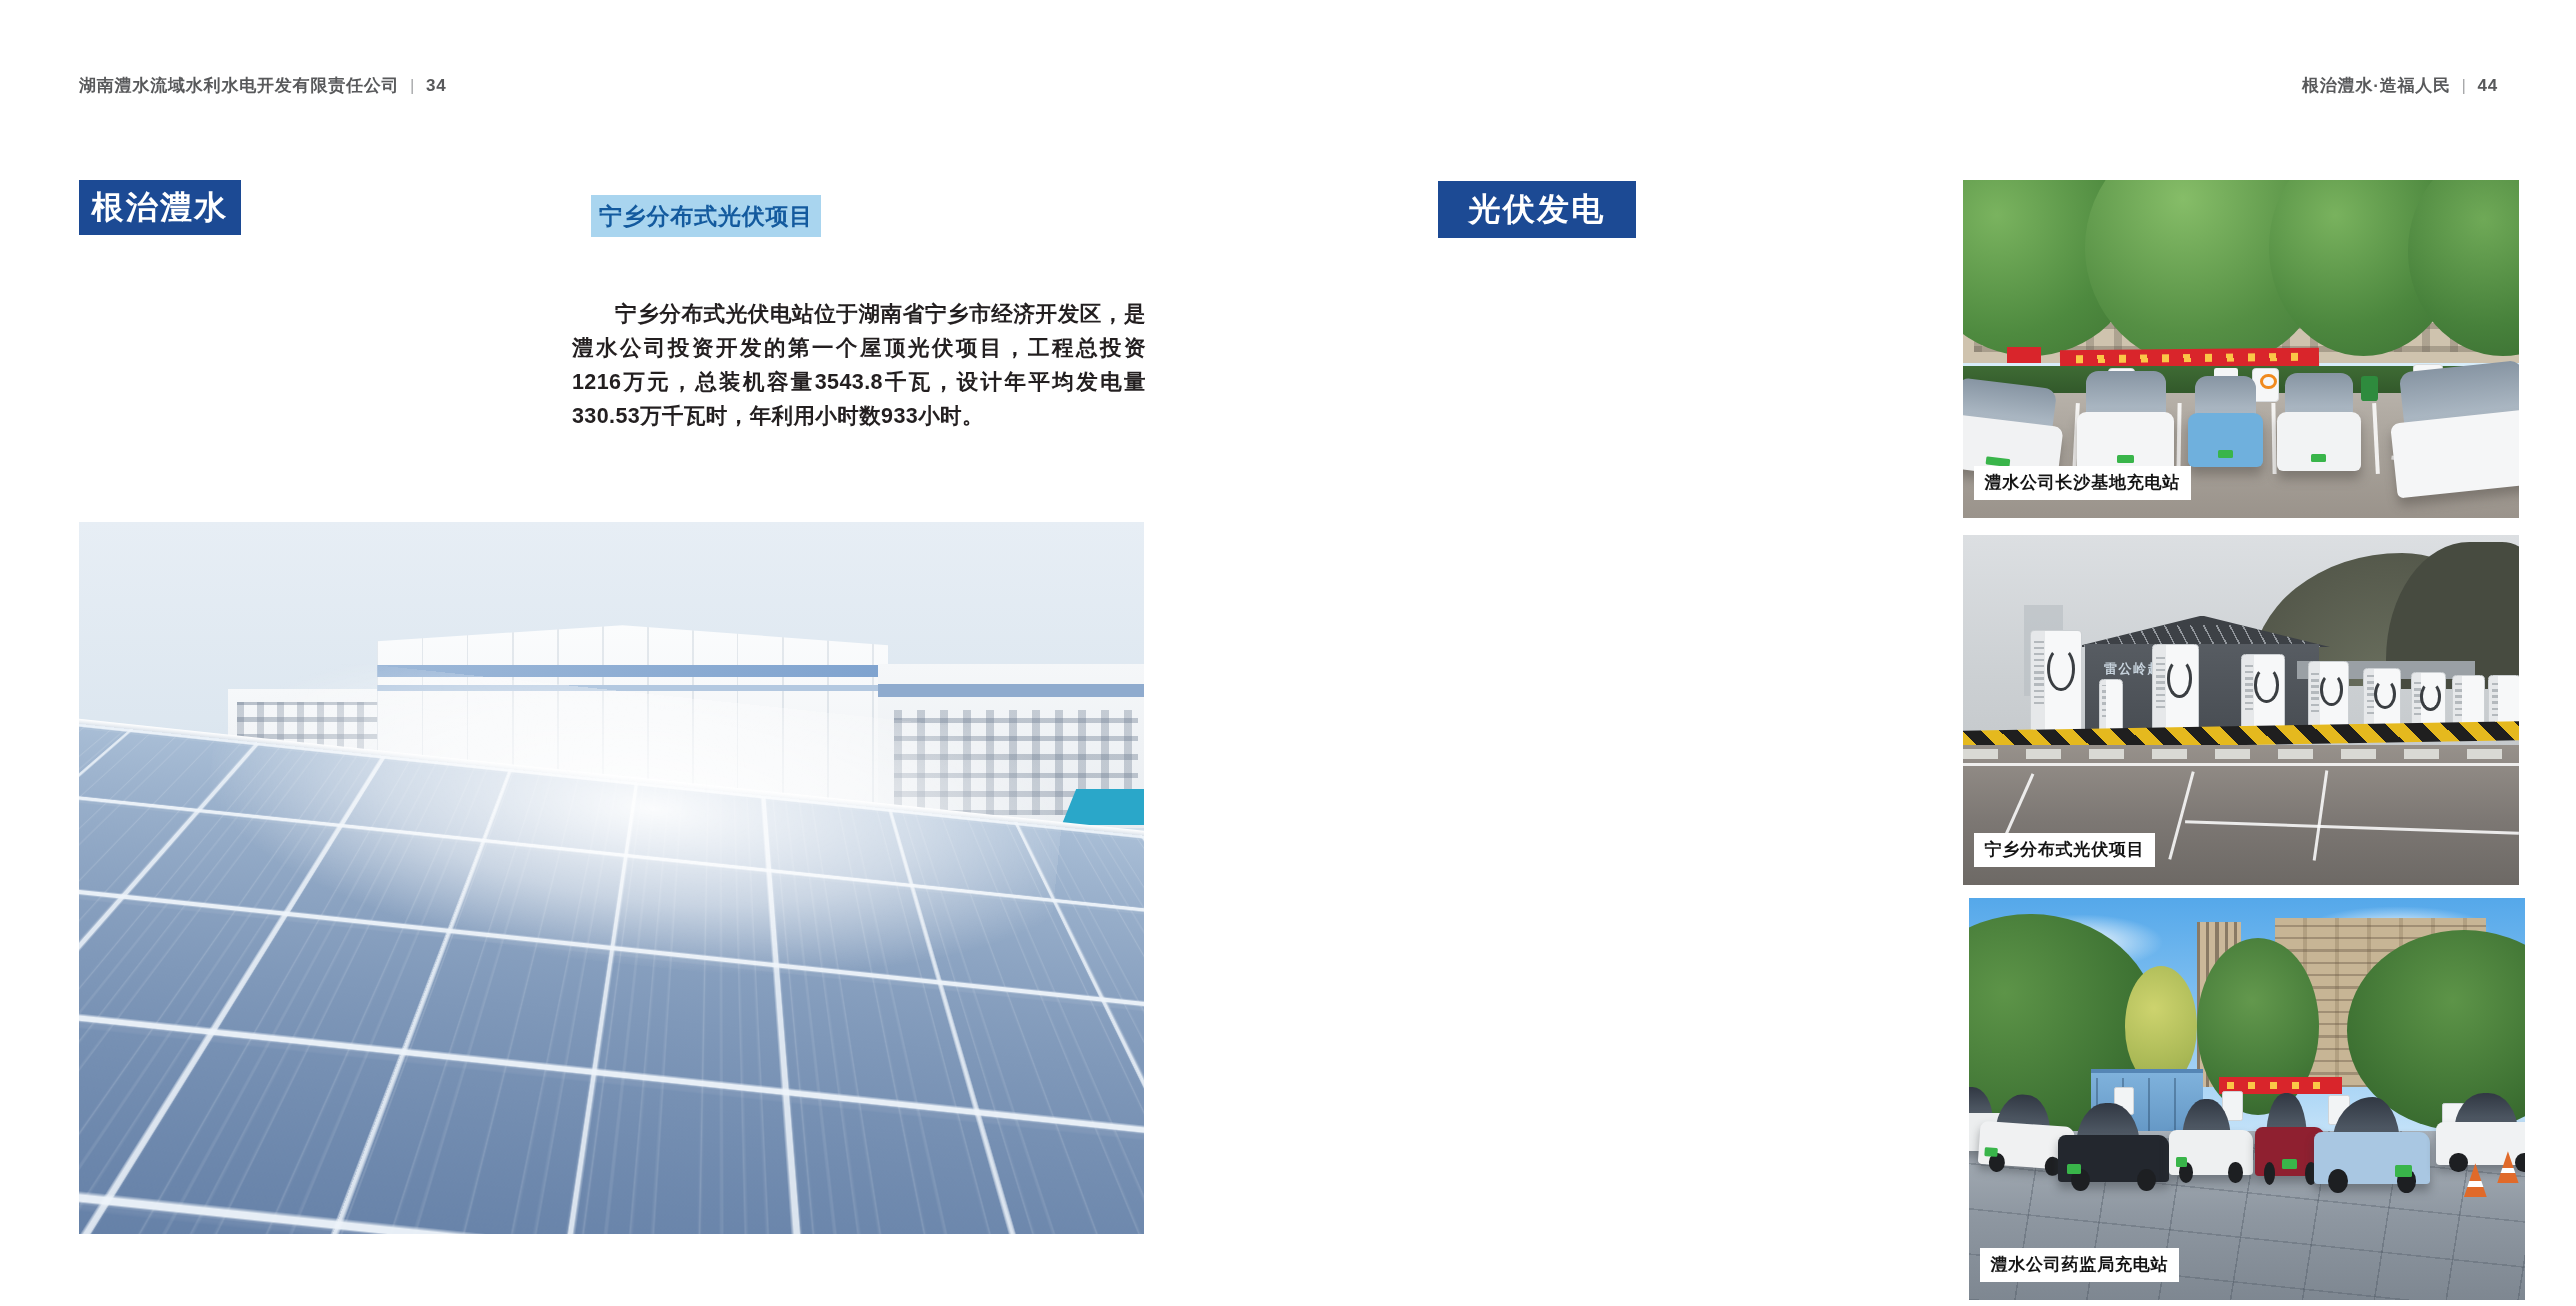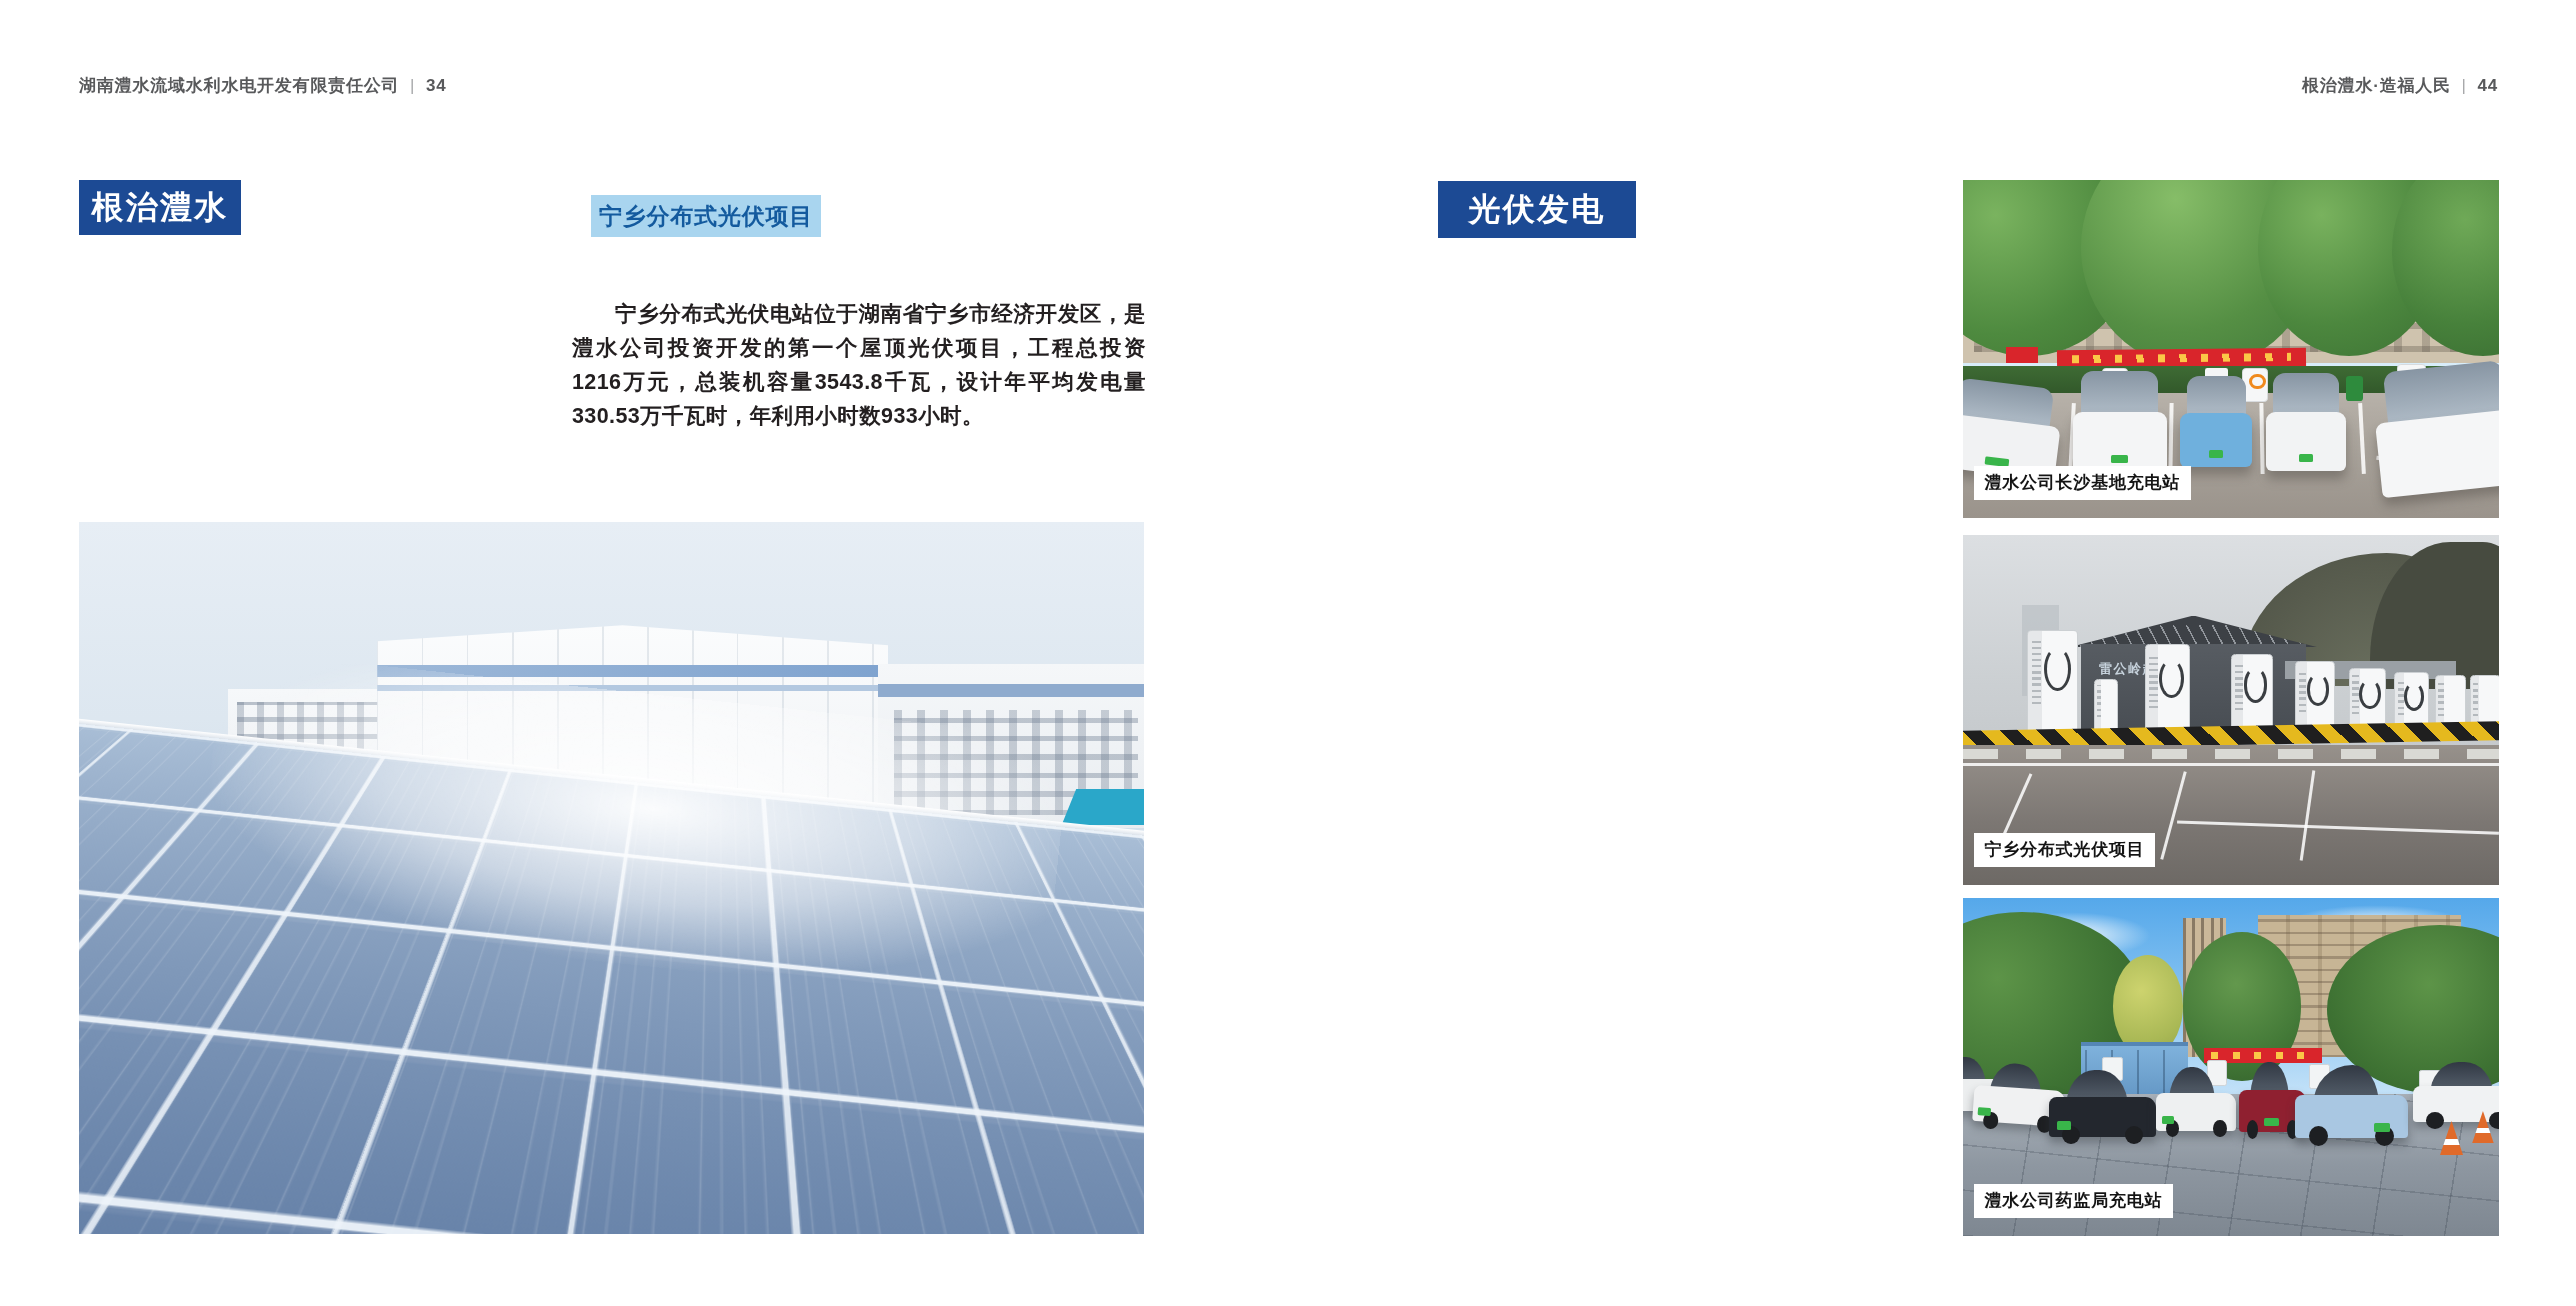--- a/index.html
+++ b/index.html
@@ -22,24 +22,24 @@
 
   
   .para{position:absolute;color:#231f20;font-size:21.5px;line-height:34px;font-weight:700;
     text-align:justify;text-indent:2em;letter-spacing:0.4px;}
   .para.left{left:572px;top:273px;width:574px;margin-top:24px;}
   .para.right{left:1438px;top:326px;width:428px;}
 
   
   .photo{position:absolute;overflow:hidden;background:#cfd6dd;}
   .photo-solar{left:79px;top:522px;width:1065px;height:712px;}
-  .photo-r{left:1963px;width:536px;}
+  .photo-r{left:1963px;width:536px;padding-left:20px;}
   .photo-r1{top:180px;height:338px;}
   .photo-r2{top:535px;height:350px;}
-  .photo-r3{top:898px;height:338px;}
+  .photo-r3{top:898px;height:402px;margin-left:6px;}
   .caption{position:absolute;left:10.7px;bottom:18.4px;height:34px;line-height:34px;background:#ffffff;
     color:#141414;font-size:17px;font-weight:700;padding:0 10.7px;letter-spacing:0.8px;white-space:nowrap;}
 
   
   .sp-sky{position:absolute;inset:0 0 50% 0;background:linear-gradient(180deg,#e7eef5 0%,#dde7f0 55%,#d0dde9 100%);}
   .sp-houses{position:absolute;left:0;top:31%;width:17%;height:5.5%;opacity:.85;
     background:repeating-linear-gradient(90deg,#b8574a 0 12.3px,#e8e2d8 12.3px 26px,#cfc8bd 26px 38px);}
   .sp-bldg-left{position:absolute;left:14%;top:23.5%;width:17%;height:18%;background:linear-gradient(180deg,#f6f8fa,#e9edf1);}
   .sp-bldg-left .win{position:absolute;inset:10% 5% 8% 5%;
     background:repeating-linear-gradient(0deg,rgba(110,125,145,.45) 0 4.6px,transparent 4.6px 17px),

